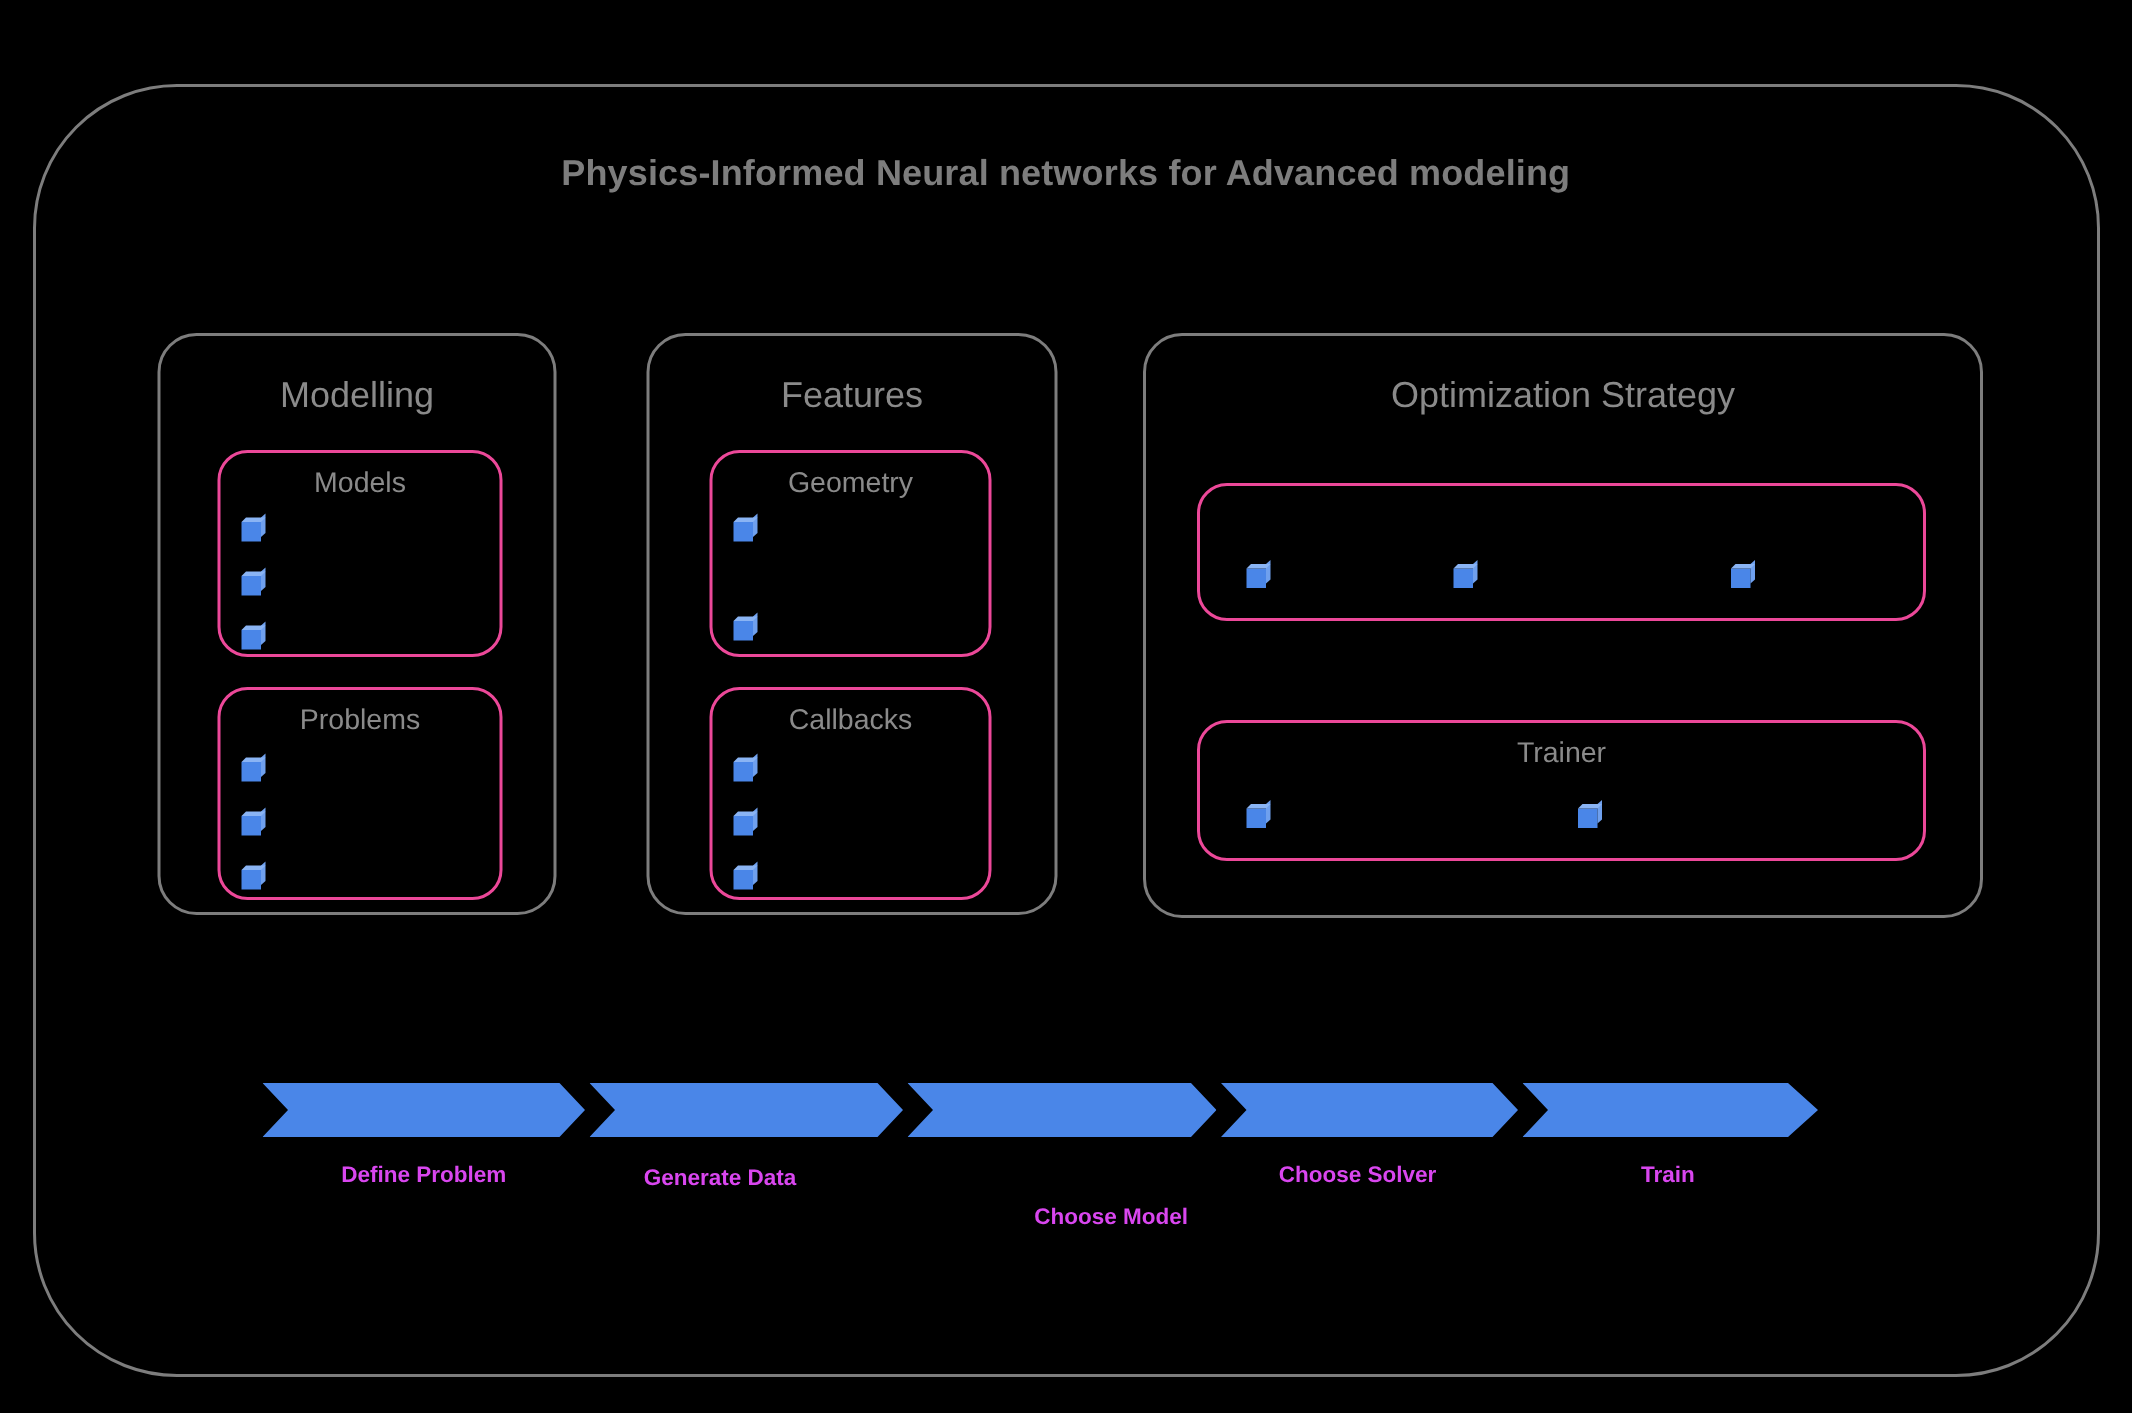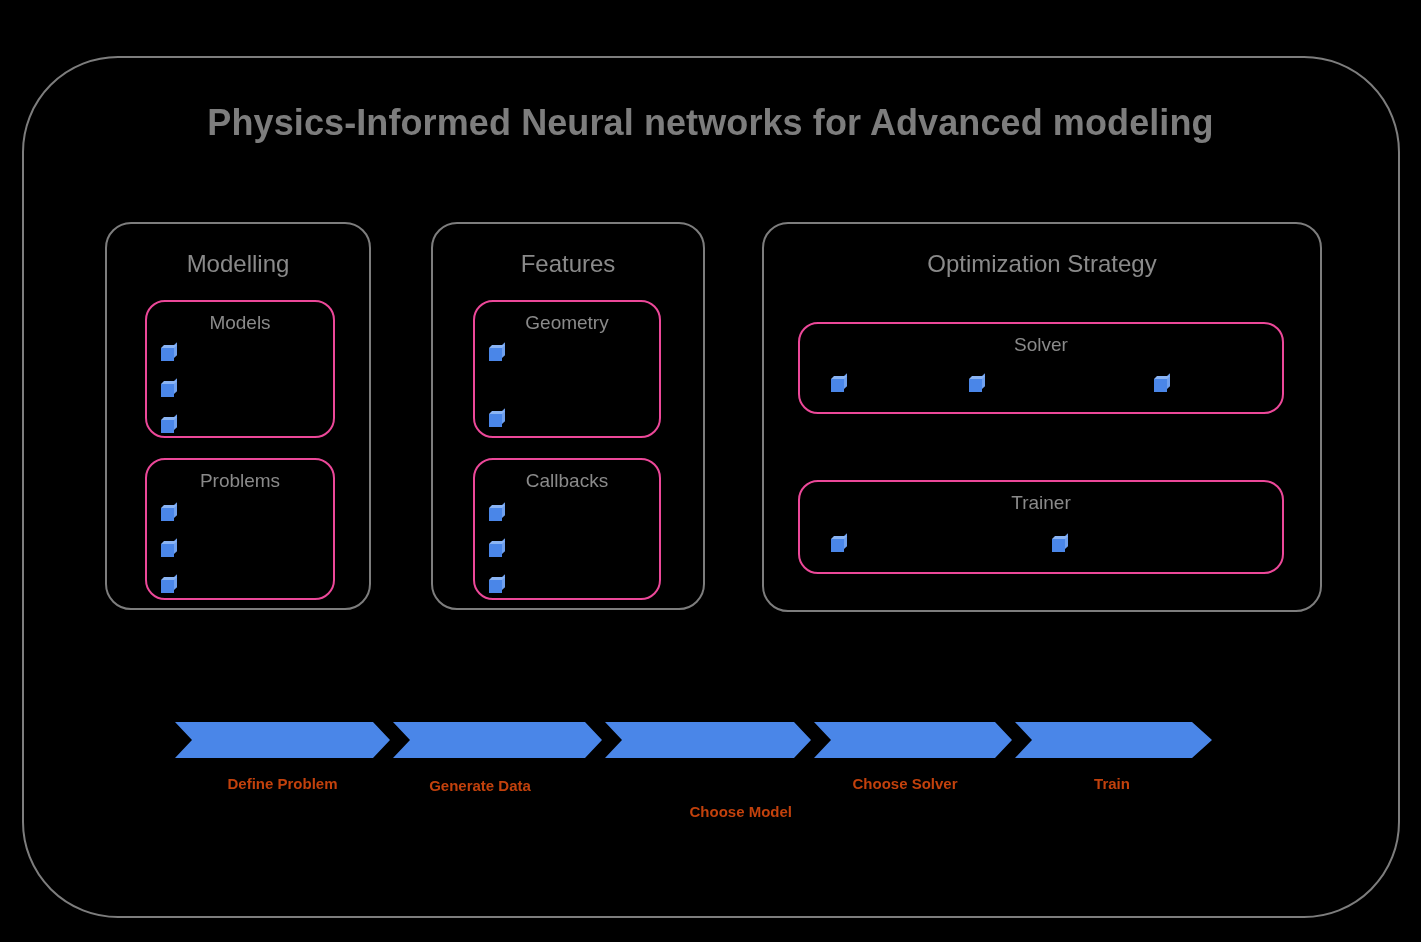--- a/index.html
+++ b/index.html
@@ -29,21 +29,21 @@
   }
 
   
   #page-title {
     position: absolute;
     left: 0;
     top: 102px;
     width: 1421px;
     text-align: center;
     color: #7d7d7d;
-    font-size: 36px;
+    font-size: 24px;
     font-weight: bold;
     letter-spacing: 0.1px;
     white-space: nowrap;
   }
 
   
   .group-box {
     position: absolute;
     border: 2px solid #7d7d7d;
     border-radius: 26px;
@@ -144,21 +144,21 @@
   }
   .chevron.first {
     clip-path: polygon(0 0, calc(100% - 17px) 0, 100% 50%, calc(100% - 17px) 100%, 0 100%, 17px 50%);
   }
   .chevron.last {
     clip-path: polygon(0 0, calc(100% - 20px) 0, 100% 50%, calc(100% - 20px) 100%, 0 100%, 17px 50%);
   }
 
   .step-label {
     position: absolute;
-    color: #c2410c;
+    color: #d946ef;
     font-size: 15px;
     font-weight: bold;
     white-space: nowrap;
     text-align: center;
   }
 </style>
 </head>
 <body>
 
 <div id="outer-frame"></div>
@@ -198,21 +198,20 @@
   <span class="cube" style="left:14px; top:48px;"></span>
   <span class="cube" style="left:14px; top:84px;"></span>
   <span class="cube" style="left:14px; top:120px;"></span>
 </div>
 
 <div class="group-box" id="group-optimization">
   <div class="group-title group-title-pos">Optimization Strategy</div>
 </div>
 
 <div class="blue-box" id="box-solver">
-  <div class="blue-title">Solver</div>
   <span class="cube" style="left:31px; top:55px;"></span>
   <span class="cube" style="left:169px; top:55px;"></span>
   <span class="cube" style="left:354px; top:55px;"></span>
 </div>
 
 <div class="blue-box" id="box-trainer">
   <div class="blue-title">Trainer</div>
   <span class="cube" style="left:31px; top:57px;"></span>
   <span class="cube" style="left:252px; top:57px;"></span>
 </div>

